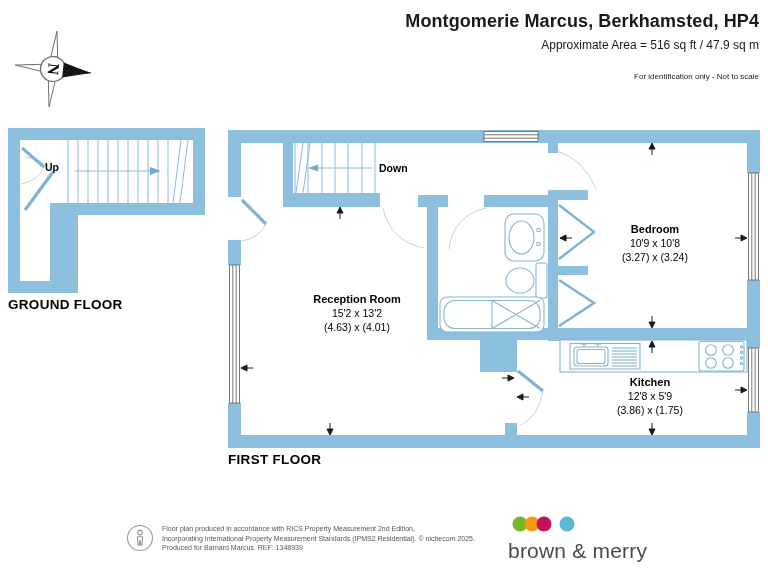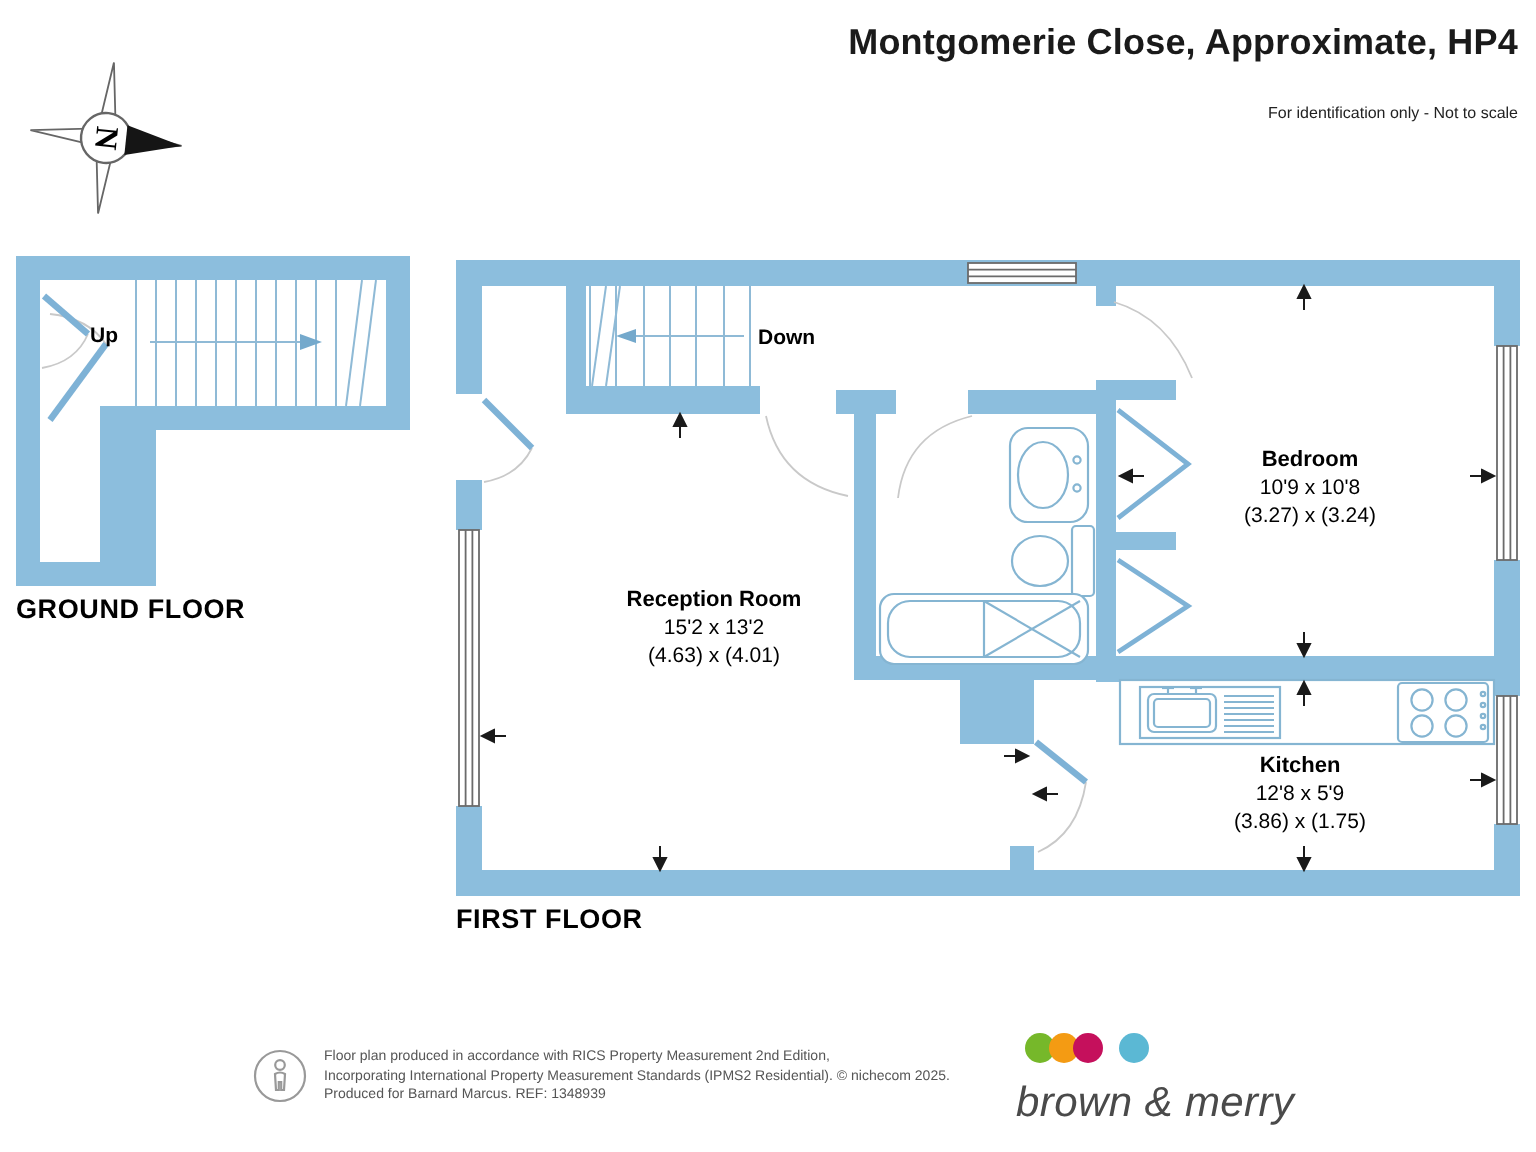--- a/index.html
+++ b/index.html
@@ -11,21 +11,21 @@
   .room-dim{font-size:10.5px;}
   .floor-label{font-size:13.5px;font-weight:bold;letter-spacing:.3px;}
   .stair-label{font-size:10.5px;font-weight:bold;}
   .hdr{position:absolute;top:11px;right:9px;text-align:right;}
   .hdr-title{font-size:18px;font-weight:bold;letter-spacing:.1px;}
   .hdr-area{font-size:12px;margin-top:6px;}
   .hdr-note{font-size:8px;margin-top:20px;color:#222;}
   .ftr{position:absolute;left:126px;top:524px;display:flex;align-items:flex-start;gap:8px;}
   .ftr-text{font-size:7px;line-height:9.5px;color:#555;}
   .brand{position:absolute;left:508px;top:515px;width:150px;}
-  .brand-text{font-size:21px;color:#4a4a4a;letter-spacing:.2px;margin-top:2px;font-style:italic;}
+  .brand-text{font-size:21px;color:#4a4a4a;letter-spacing:.2px;margin-top:2px;}
 </style>
 </head>
 <body>
 
 <div class="page">
 
   <svg class="plan-svg" width="768" height="576" viewBox="0 0 768 576">
 
     <g transform="rotate(6 53 69)">
       <g fill="#ffffff" stroke="#666" stroke-width="0.9">
@@ -271,21 +271,22 @@
       <text class="room-name" x="650" y="386">Kitchen</text>
       <text class="room-dim" x="650" y="400">12'8 x 5'9</text>
       <text class="room-dim" x="650" y="414">(3.86) x (1.75)</text>
     </g>
 
     <text class="floor-label" x="8" y="309">GROUND FLOOR</text>
     <text class="floor-label" x="228" y="464">FIRST FLOOR</text>
   </svg>
 
   <div class="hdr">
-    <div class="hdr-title">Montgomerie Close, Approximate, HP4</div>
+    <div class="hdr-title">Montgomerie Marcus, Berkhamsted, HP4</div>
+    <div class="hdr-area">Approximate Area = 516 sq ft / 47.9 sq m</div>
     <div class="hdr-note">For identification only - Not to scale</div>
   </div>
 
   <div class="ftr">
     <svg width="28" height="28" viewBox="0 0 28 28">
       <circle cx="14" cy="14" r="12.5" fill="none" stroke="#999" stroke-width="1.1"></circle>
       <circle cx="14" cy="8.5" r="2.4" fill="none" stroke="#999" stroke-width="1.1"></circle>
       <path d="M11.5,13 Q14,11.5 16.5,13 L16,21 L14.6,21 L14.6,17 L13.4,17 L13.4,21 L12,21 Z" fill="none" stroke="#999" stroke-width="1.1"></path>
     </svg>
     <div class="ftr-text">

